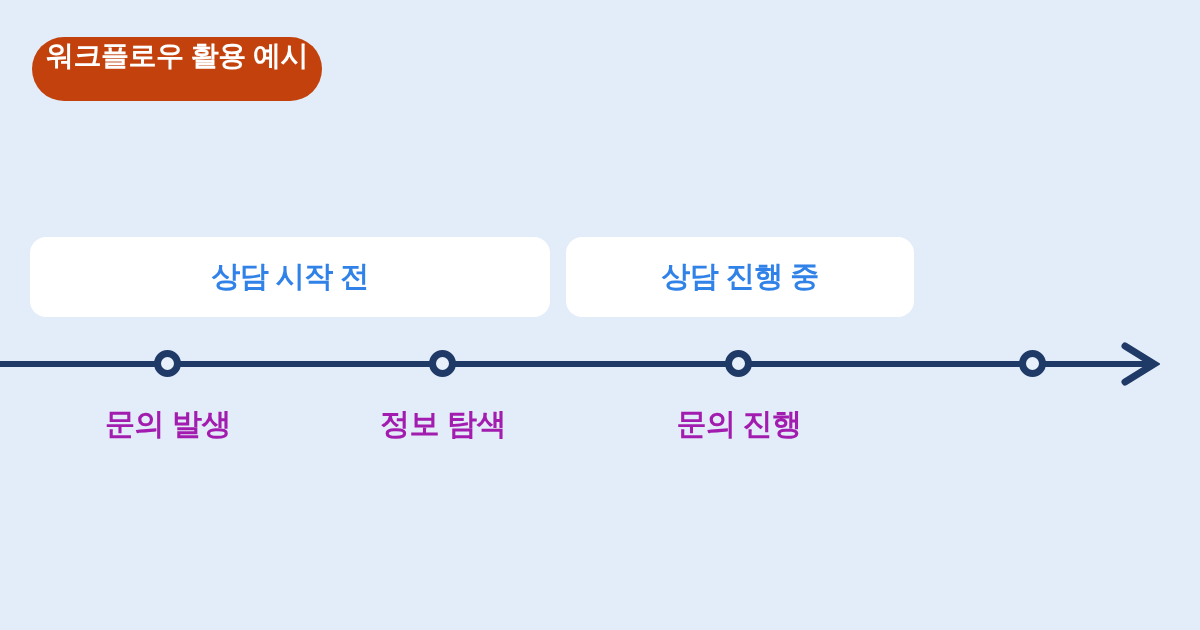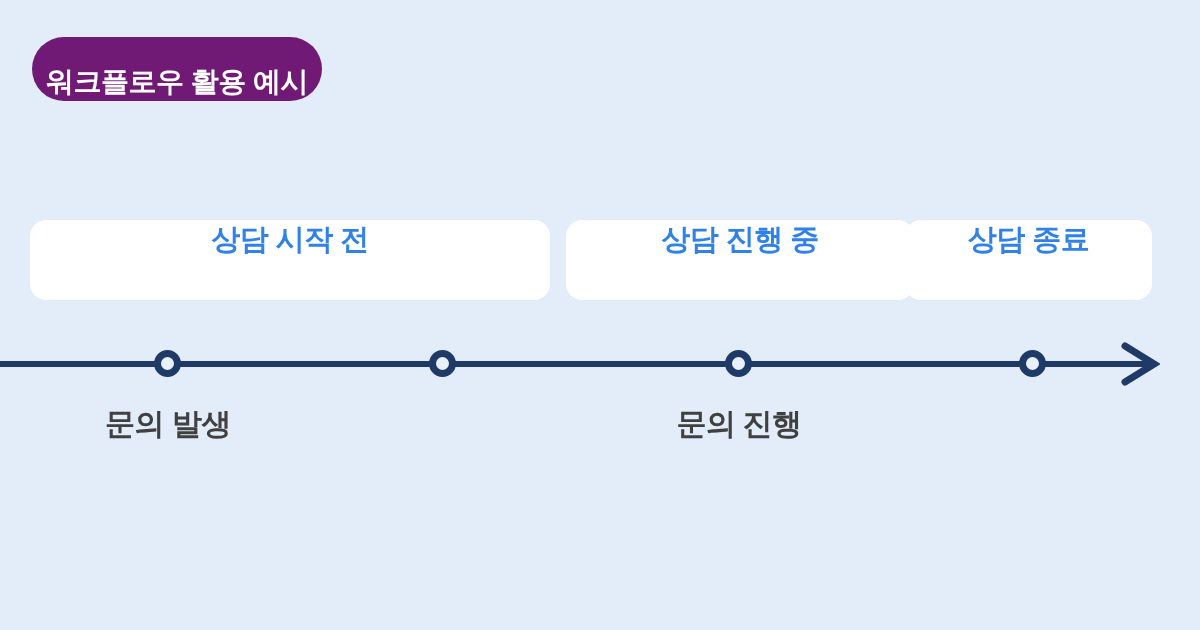--- a/index.html
+++ b/index.html
@@ -16,43 +16,43 @@
     font-family: "Liberation Sans", "DejaVu Sans", sans-serif;
   }
 
   
   .badge {
     position: absolute;
     left: 32px;
     top: 37px;
     width: 290px;
     height: 64px;
-    background: #701a75;
+    background: #c2410c;
     border-radius: 32px;
     display: flex;
-    align-items: flex-end;
+    align-items: flex-start;
     justify-content: center;
   }
   .badge span {
     color: #FFFFFF;
     font-size: 28px;
     font-weight: 800;
     letter-spacing: -0.5px;
     white-space: nowrap;
   }
 
   
   .card {
     position: absolute;
-    top: 220px;
+    top: 237px;
     height: 80px;
     background: #FFFFFF;
     border-radius: 16px;
     display: flex;
-    align-items: flex-start;
+    align-items: center;
     justify-content: center;
   }
   .card span {
     color: #3182E8;
     font-size: 29px;
     font-weight: 800;
     letter-spacing: -0.5px;
     white-space: nowrap;
   }
   .card-1 { left: 30px;  width: 520px; }
@@ -85,21 +85,21 @@
   }
   .node-1 { left: 154px; }
   .node-2 { left: 429px; }
   .node-3 { left: 725px; }
   .node-4 { left: 1019px; }
 
   .step-label {
     position: absolute;
     top: 404px;
     transform: translateX(-50%);
-    color: #404040;
+    color: #a21caf;
     font-size: 30px;
     font-weight: 800;
     letter-spacing: -0.5px;
     white-space: nowrap;
   }
   .step-1 { left: 168px; }
   .step-2 { left: 443px; }
   .step-3 { left: 739px; font-family: Liberation Serif, serif; }
   .step-4 { left: 1033px; }
 </style>
@@ -111,30 +111,28 @@
   <div class="badge">
     <span>워크플로우 활용 예시</span>
   </div>
 
   <div class="card card-1">
     <span>상담 시작 전</span>
   </div>
   <div class="card card-2">
     <span>상담 진행 중</span>
   </div>
-  <div class="card card-3">
-    <span>상담 종료</span>
-  </div>
 
   <div class="timeline-line"></div>
   <svg class="arrowhead" width="40" height="44" viewBox="0 0 40 44">
     <polyline points="5,4 34,22 5,40" fill="none" stroke="#1F3A66" stroke-width="7" stroke-linecap="round" stroke-linejoin="miter"></polyline>
   </svg>
 
   <div class="node node-1"></div>
   <div class="node node-2"></div>
   <div class="node node-3"></div>
   <div class="node node-4"></div>
 
   <div class="step-label step-1">문의 발생</div>
+  <div class="step-label step-2">정보 탐색</div>
   <div class="step-label step-3">문의 진행</div>
 
 </div>
 
 </body></html>

